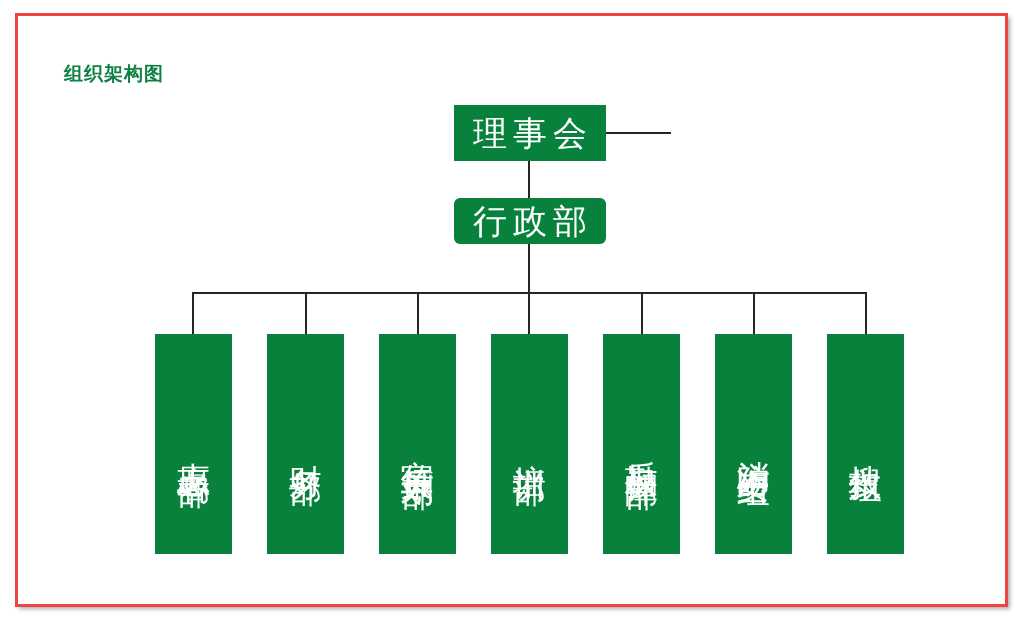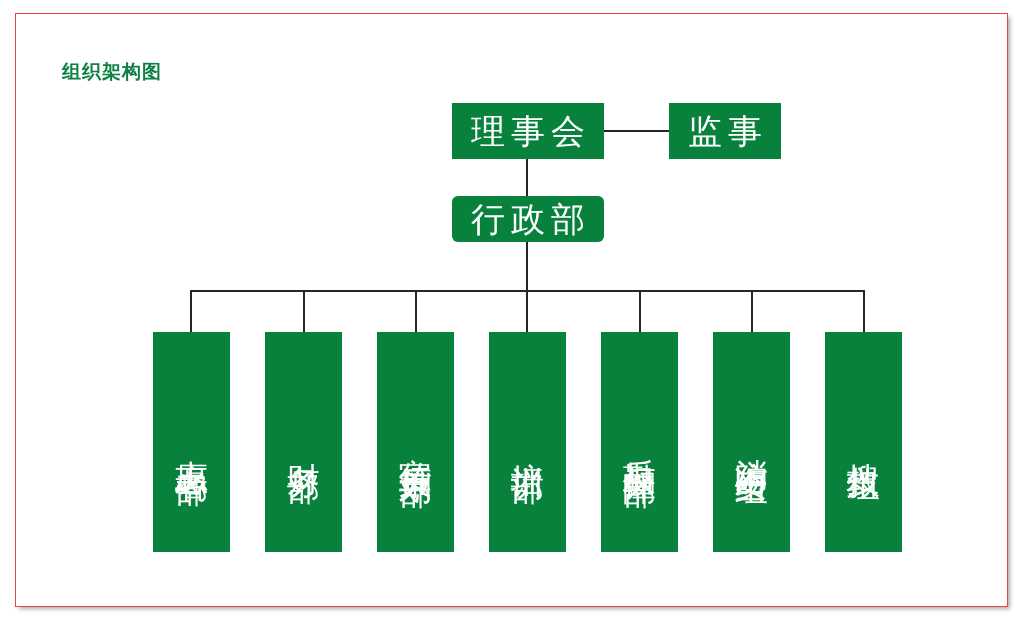--- a/index.html
+++ b/index.html
@@ -17,21 +17,21 @@
 
   
   #chart-card {
     position: absolute;
     left: 15px;
     top: 13px;
     width: 993px;
     height: 594px;
     box-sizing: border-box;
     background: #ffffff;
-    border: 1px solid #ef4444;
+    border: 3px solid #ef4444;
     box-shadow: 3px 3px 4px -1px rgba(0,0,0,0.33);
   }
 
   
   #chart-title {
     position: absolute;
     left: 46px;
     top: 45px;
     font-family: "DejaVu Sans", "Liberation Sans", sans-serif;
     font-size: 19px;
@@ -109,23 +109,20 @@
   <div class="conn conn-v" style="left:399px; top:276px; height:42px;"></div>
   <div class="conn conn-v" style="left:510px; top:276px; height:42px;"></div>
   <div class="conn conn-v" style="left:623px; top:276px; height:42px;"></div>
   <div class="conn conn-v" style="left:735px; top:276px; height:42px;"></div>
   <div class="conn conn-v" style="left:847px; top:276px; height:42px;"></div>
 
   <div class="node node-h" style="left:436px; top:89px; width:152px; height:56px;">
     <span class="node-label">理事会</span>
   </div>
 
-  <div class="node node-h" style="left:653px; top:89px; width:112px; height:56px;">
-    <span class="node-label">监事</span>
-  </div>
 
   <div class="node node-h" style="left:436px; top:182px; width:152px; height:46px;border-radius:6px;">
     <span class="node-label">行政部</span>
   </div>
 
   <div class="node node-v" style="left:137px; top:318px; width:77px; height:220px;">
     <span class="node-label">志愿者部</span>
   </div>
 
   <div class="node node-v" style="left:249px; top:318px; width:77px; height:220px;">

